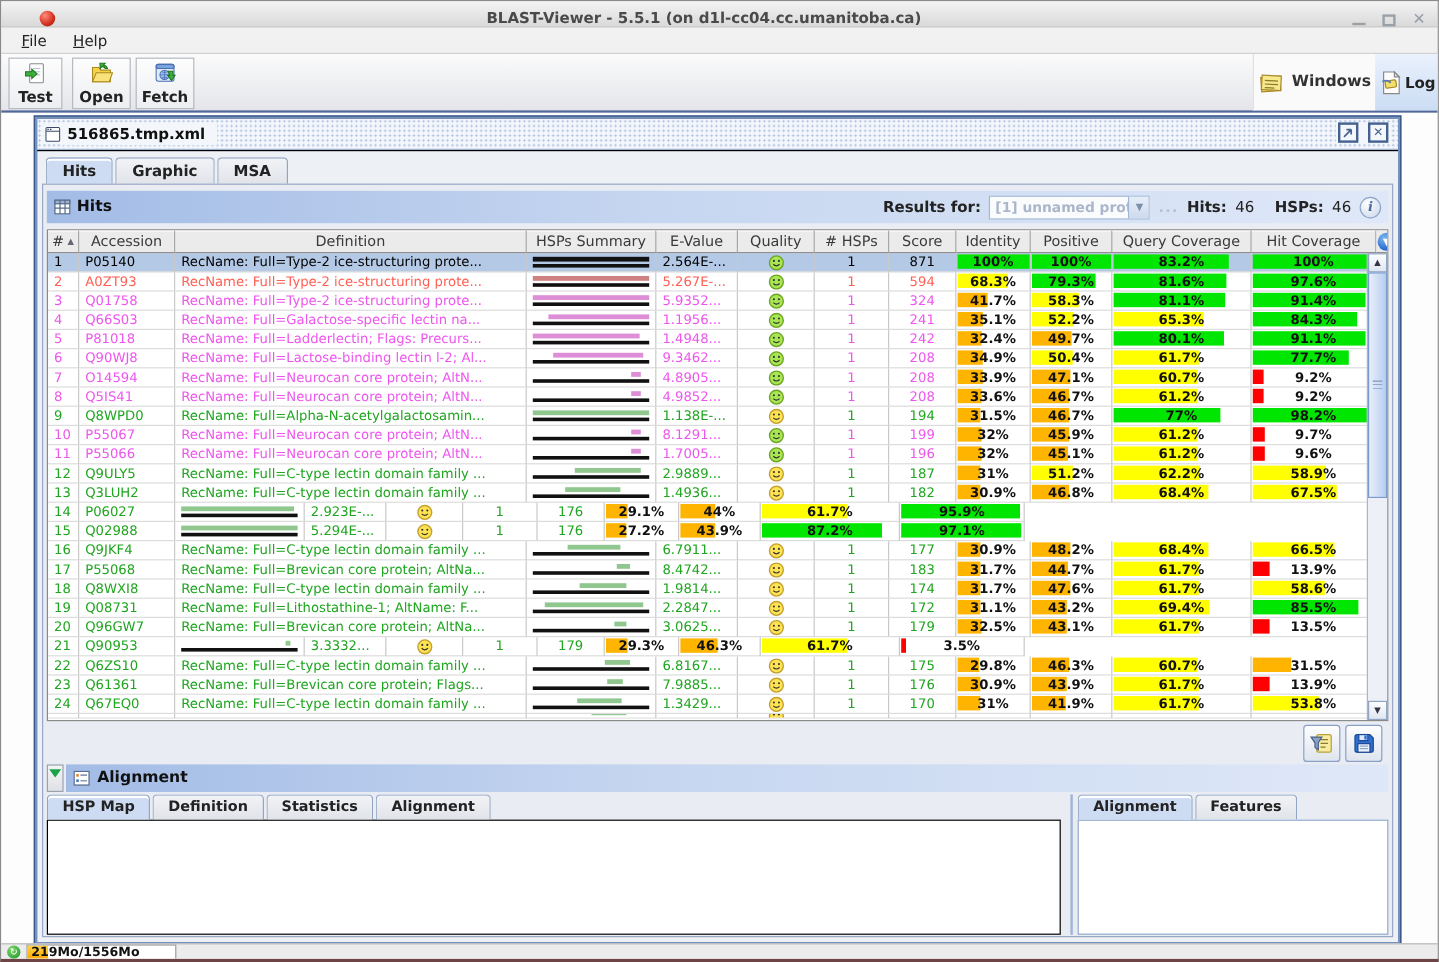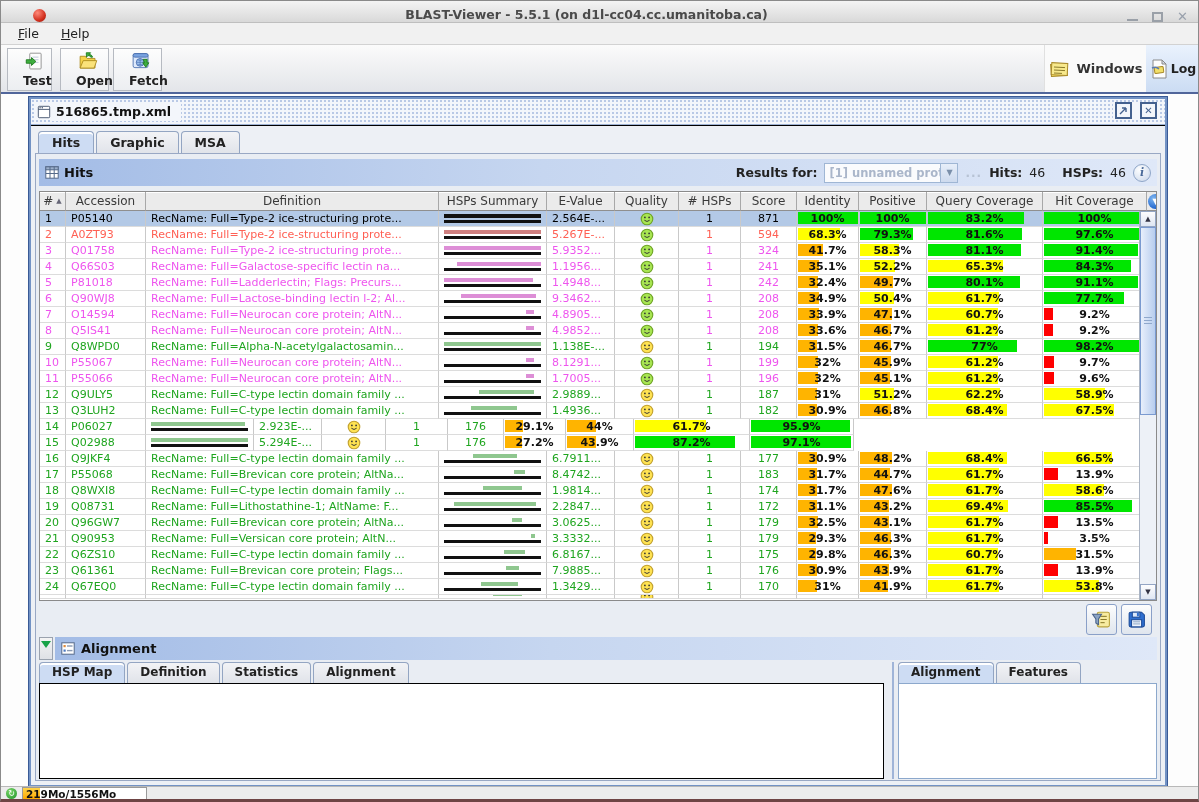--- a/index.html
+++ b/index.html
@@ -11,21 +11,21 @@
   .win-title{flex:1;text-align:center;font-size:12.5px;font-weight:bold;color:#4a4a4a;}
   .win-controls{display:flex;gap:14px;margin-right:10px;align-items:center;}
   .wc-min{width:11px;height:2px;background:#9aa0a8;margin-top:6px;}
   .wc-max{width:11px;height:10px;border:2px solid #9aa0a8;}
   .wc-close{font-size:13px;font-weight:bold;color:#98a0ac;line-height:10px;}
   
   .menubar{position:absolute;top:22px;left:0;right:0;height:22px;background:#f1f1f1;border-bottom:1px solid #d2d2d2;display:flex;align-items:center;padding-left:8px;gap:4px;}
   .menu-item{font-size:12.5px;color:#222;padding:2px 9px;}
   
   .toolbar{position:absolute;top:44px;left:0;right:0;height:49px;background:linear-gradient(#fbfbfb,#e3e5e9);border-bottom:2px solid #51669b;}
-  .tb-btn{position:absolute;top:3px;height:43px;border:1px solid #b6bac1;background:linear-gradient(#fdfdfd,#eceef1);display:flex;flex-direction:column;align-items:flex-start;justify-content:center;gap:1px;padding:2px 15px;}
+  .tb-btn{position:absolute;top:3px;height:43px;border:1px solid #b6bac1;background:linear-gradient(#fdfdfd,#eceef1);display:flex;flex-direction:column;align-items:center;justify-content:center;gap:1px;padding:2px 15px;}
   .tb-btn span{font-size:12.5px;font-weight:bold;color:#222;}
   .tb-right-log{position:absolute;right:0;top:0;bottom:0;width:52px;background:linear-gradient(#eaf2fd,#cbdcf3);display:flex;flex-direction:row;align-items:center;justify-content:center;gap:1px;}
   .tb-right-log span{font-size:12.5px;font-weight:bold;color:#222;}
   .tb-windows{position:absolute;right:52px;top:0;bottom:0;width:102px;background:#fafafa;border-left:1px solid #e0e0e0;display:flex;align-items:center;justify-content:center;gap:6px;}
   .tb-windows span{font-size:13px;font-weight:bold;color:#333;}
   
   .desktop{position:absolute;top:93px;left:0;right:0;bottom:13px;background:#fdfdfd;}
   .iframe{position:absolute;left:28px;top:3px;width:1138px;height:690px;border:2px solid #7292c4;box-shadow:0 0 0 1px #3a5a96;background:#000000;}
   .if-title{position:relative;height:26px;background-color:#f3f6fb;background-image:radial-gradient(#b9c9e6 1px,transparent 1.1px);background-size:4px 4px;border-bottom:1px solid #9db1d2;display:flex;align-items:center;}
   .if-title-text{background:#f3f6fb;padding:2px 10px 2px 4px;font-size:12.5px;font-weight:bold;color:#111;}
@@ -993,21 +993,20 @@
                     <span>61.7%</span>
                   </div>
     <div class="td bar" style="width:104px">
      <div class="fill" style="width:13.5%;background:#ff0000"></div>
                     <span>13.5%</span>
                   </div>
   </div>
                 <div class="trow">
     <div class="td pl" style="width:26px;color:#1fa51f">21</div>
     <div class="td pl" style="width:80px;color:#1fa51f">Q90953</div>
-    <div class="td pl" style="width:293px;color:#1fa51f">RecName: Full=Versican core protein; AltN...</div>
     <div class="td" style="width:108px">
       <div class="hspwrap">
         <div class="hspbar" style="left:90%;width:4%;background:#8fc78f"></div>
         <div class="hspline"></div>
                     </div>
                   </div>
     <div class="td pl" style="width:68px;color:#1fa51f">3.3332...</div>
     <div class="td ctr" style="width:64px">
                     <svg width="14" height="14" viewBox="0 0 16 16">
     <circle cx="8" cy="8" r="6.6" fill="#ffe352" stroke="#c2a12e" stroke-width="1.3"></circle>

